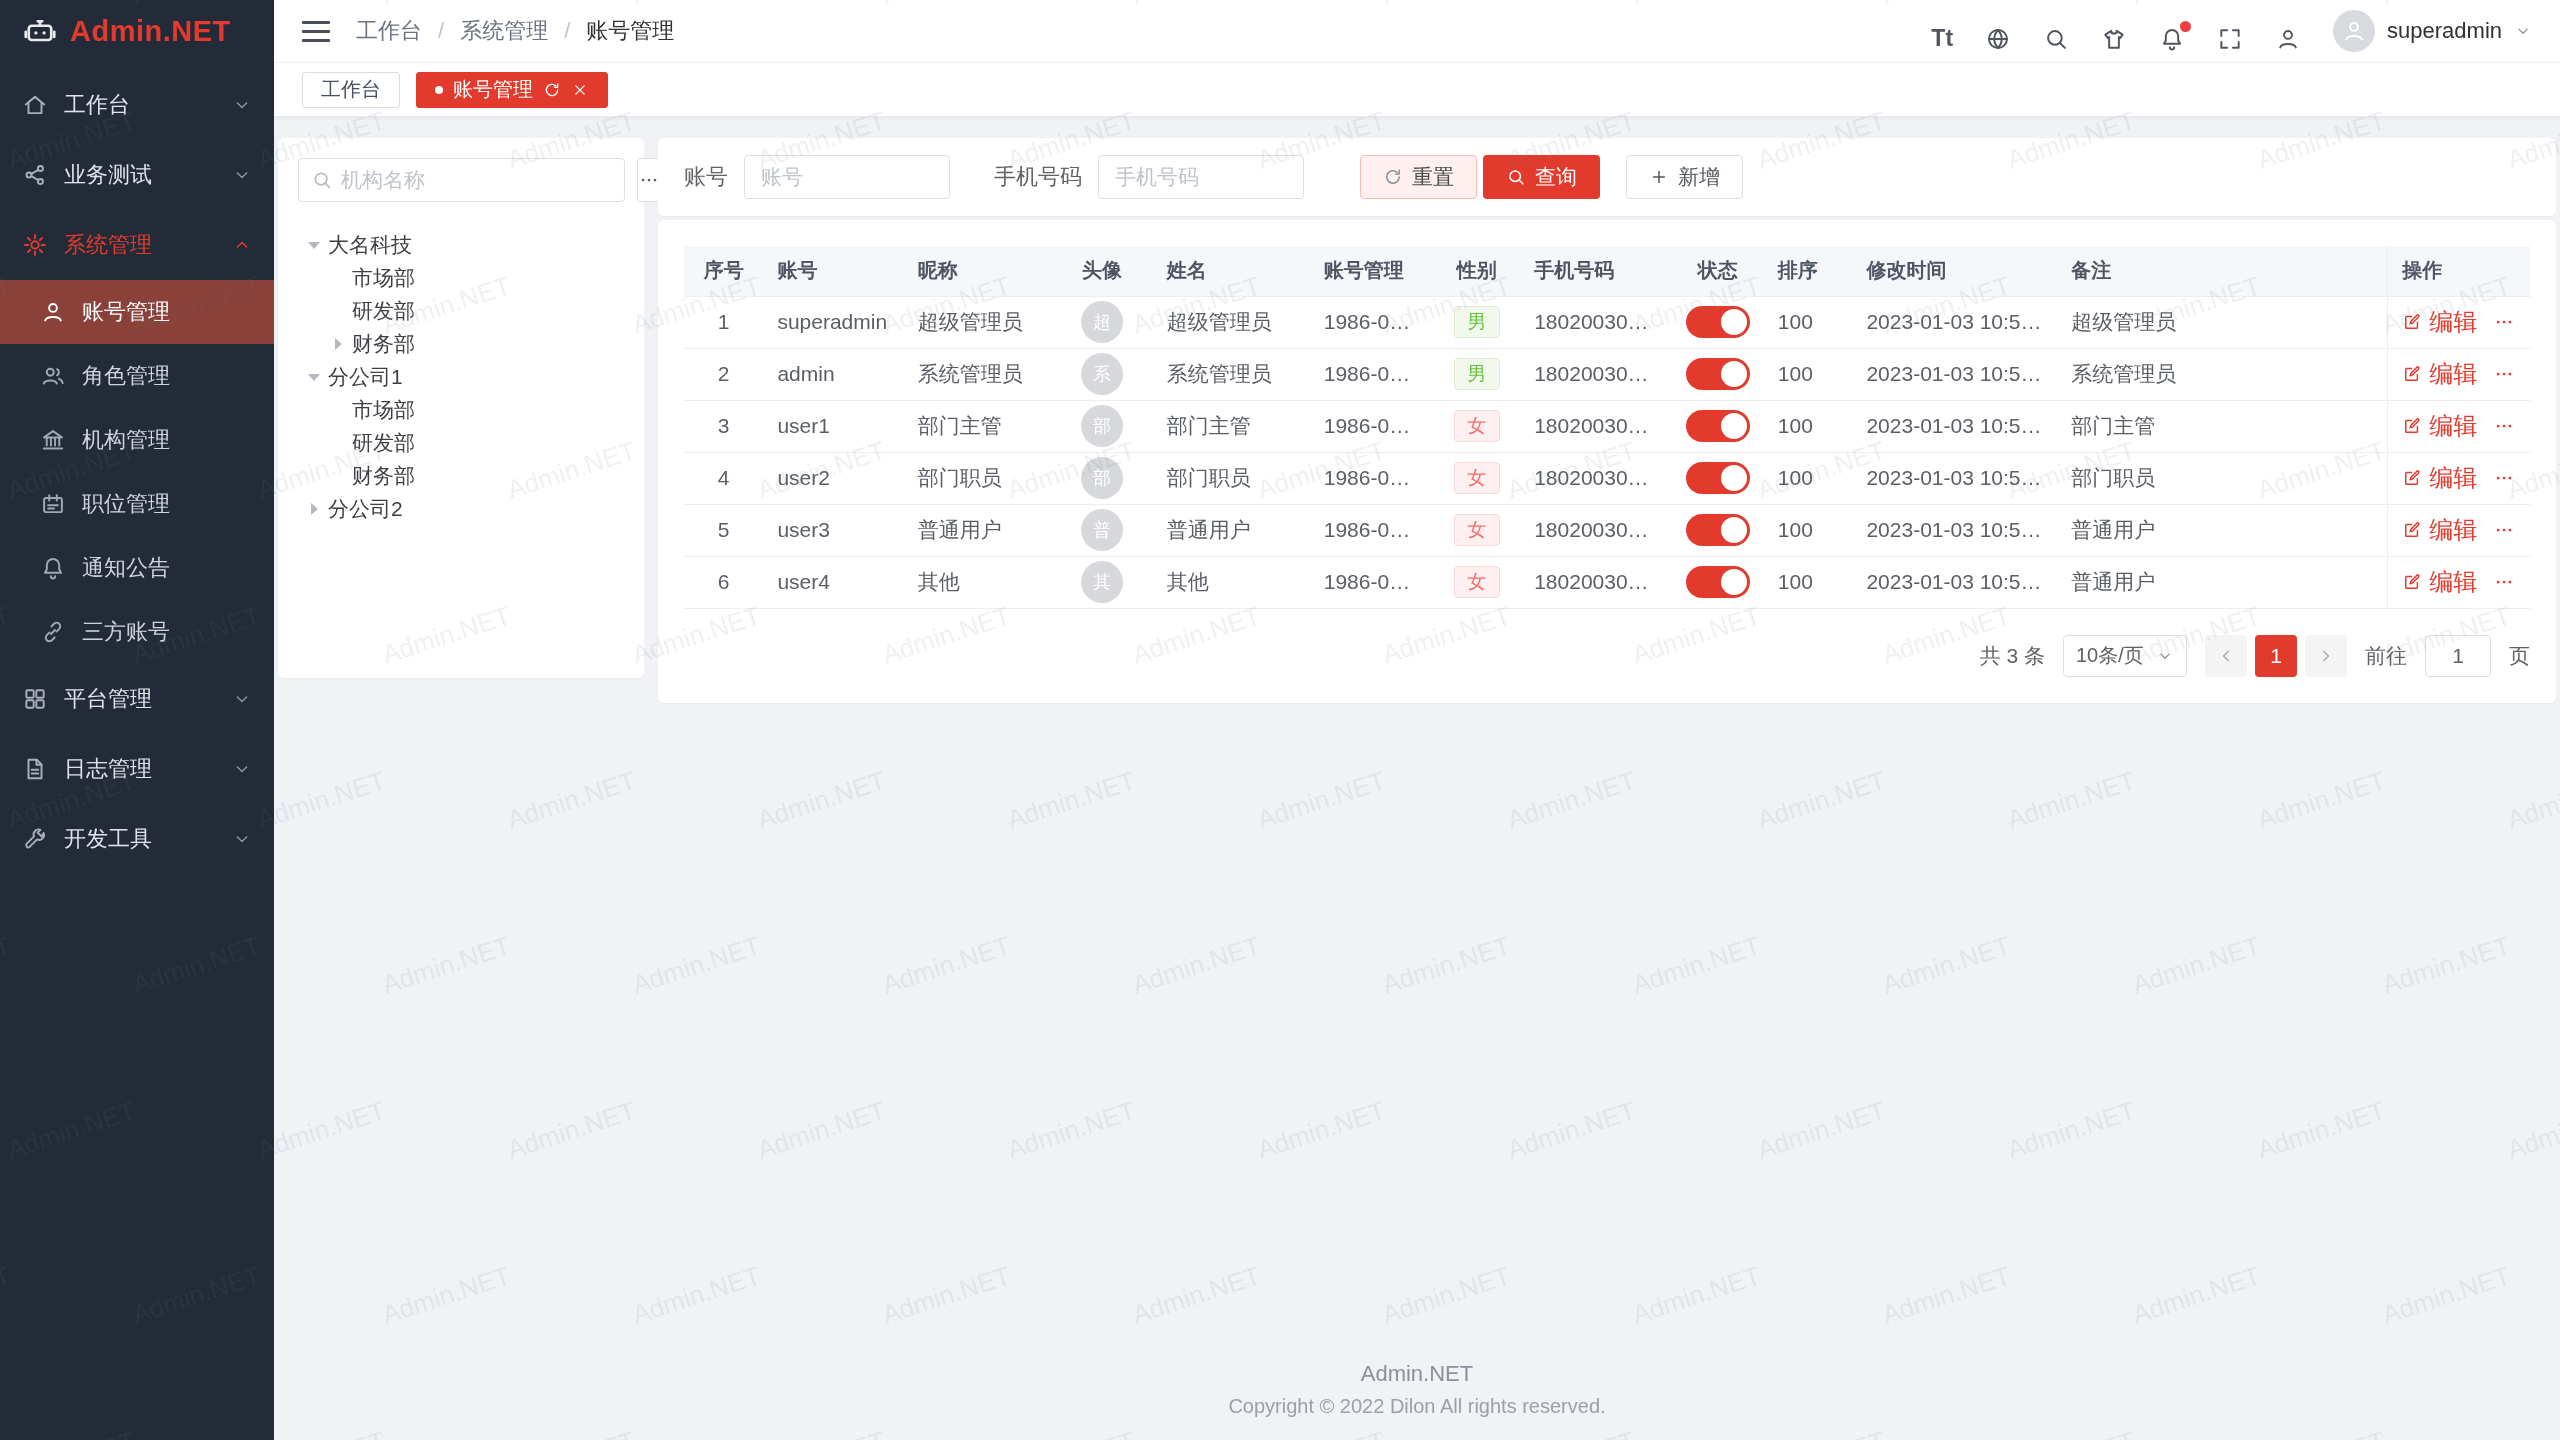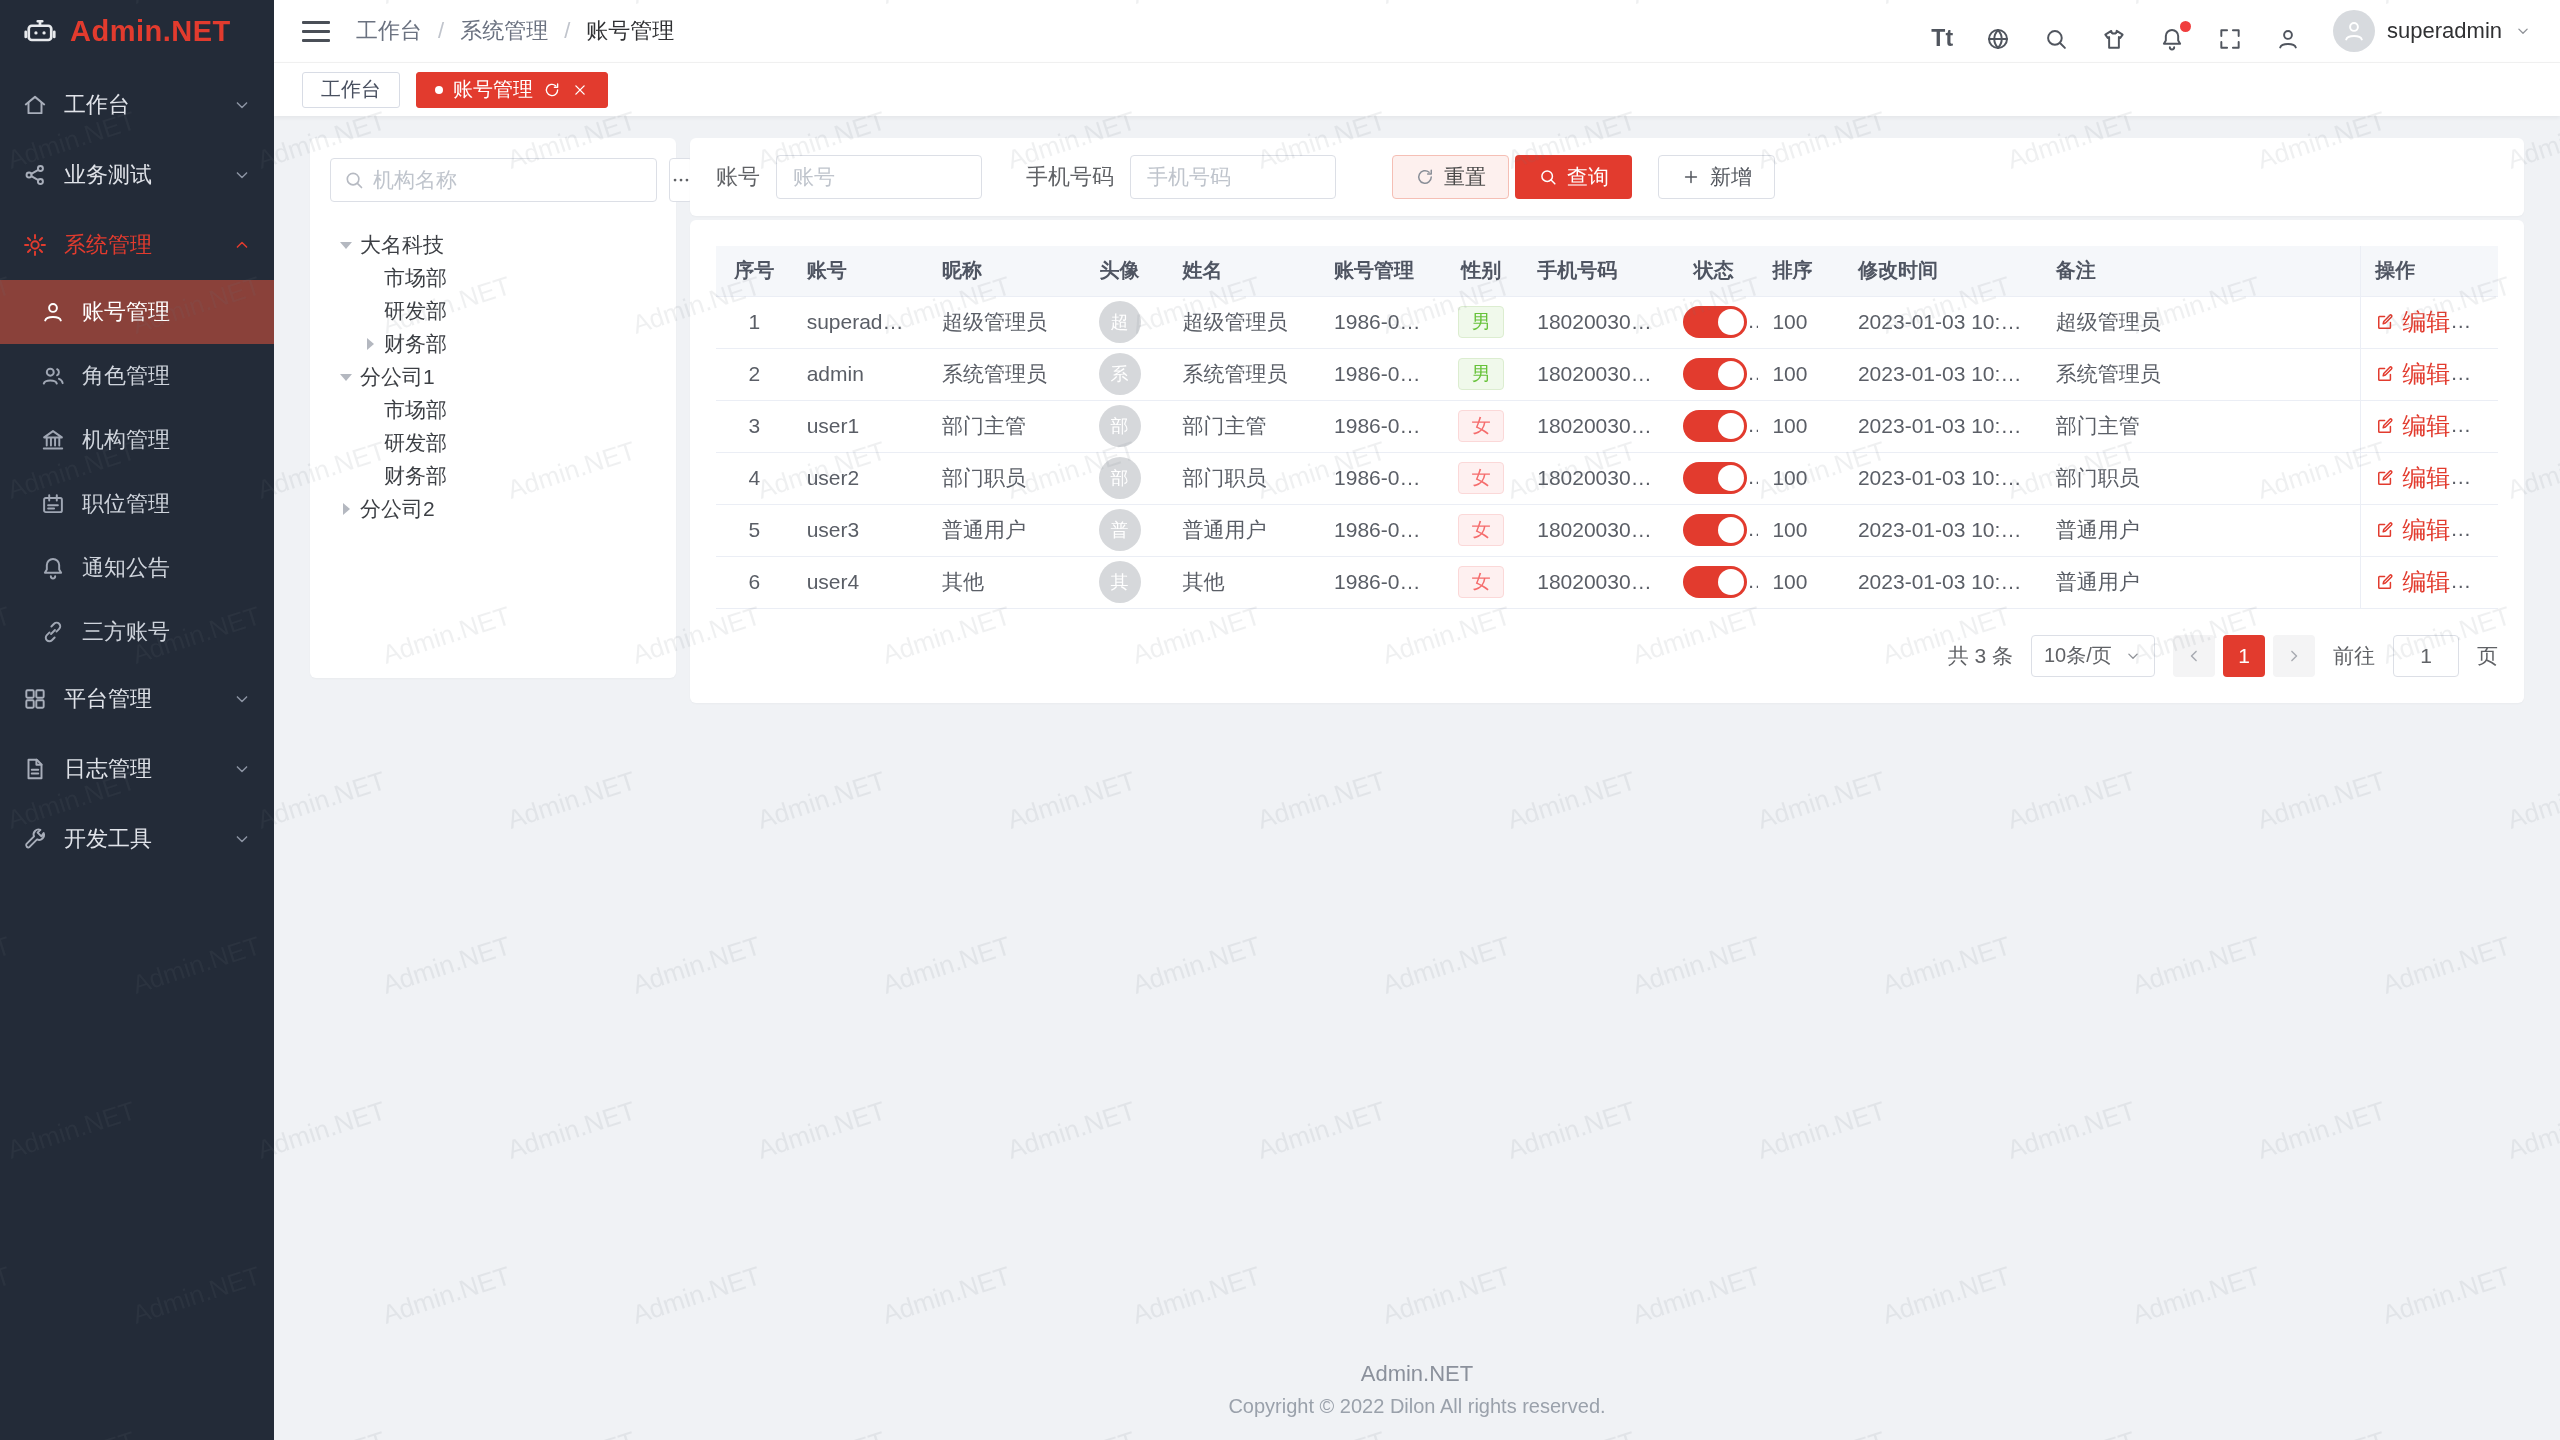--- a/index.html
+++ b/index.html
@@ -52,21 +52,21 @@
   .chev-sm{width:18px;height:18px;color:#909399}
 
   
   .tagsbar{height:54px;background:#fff;display:flex;align-items:center;gap:16px;padding:0 28px;border-top:1px solid #f0f0f0;box-shadow:0 2px 4px rgba(0,0,0,.05);flex:none;position:relative;z-index:2}
   .tag{height:36px;display:inline-flex;align-items:center;gap:10px;padding:0 18px;background:#fff;border:1px solid #d8dce5;border-radius:3px;font-size:20px;color:#495060;cursor:pointer}
   .tag.active{background:var(--primary);border-color:var(--primary);color:#fff}
   .tagdot{width:8px;height:8px;border-radius:50%;background:#fff}
   .tagic{width:18px;height:18px}
 
   
-  .content{flex:1;display:flex;flex-direction:column;padding:22px 36px 14px;min-height:0}
+  .content{flex:1;display:flex;flex-direction:column;padding:22px 4px 14px;min-height:0}
   .content-row{display:flex;gap:14px;align-items:flex-start}
   .card{background:#fff;border-radius:6px;box-shadow:0 1px 2px rgba(0,0,0,.03)}
 
   .tree-card{width:366px;flex:none;height:540px;padding:20px;display:flex;flex-direction:column}
   .tree-head{display:flex;gap:12px;align-items:center}
   .tree-search{flex:1;height:44px;border:1px solid #dcdfe6;border-radius:4px;display:flex;align-items:center;padding:0 12px;gap:8px;background:#fff}
   .tree-search .sic{width:22px;height:22px;color:#b6bac2}
   .tree-search input{border:none;outline:none;flex:1;font-size:21px;color:#303133;min-width:0;font-family:inherit}
   .tree-search input::placeholder{color:#bfc4cc}
   .more-btn{width:44px;height:44px;border:1px solid #dcdfe6;border-radius:4px;background:#fff;display:flex;align-items:center;justify-content:center;color:#606266;cursor:pointer}

